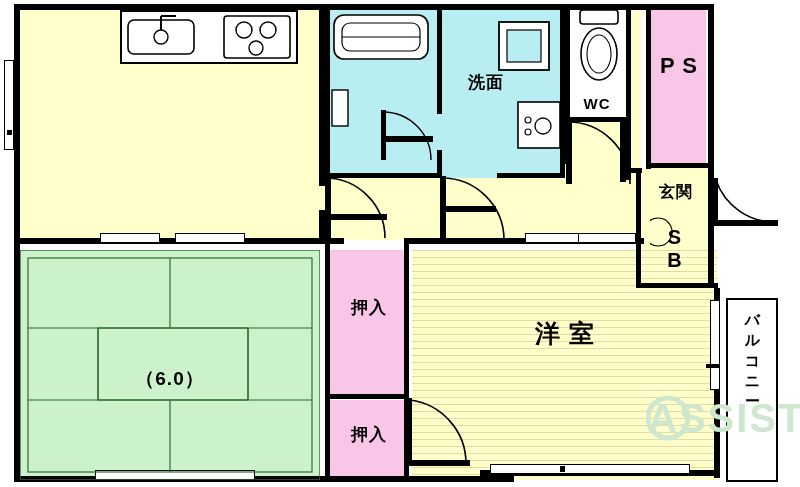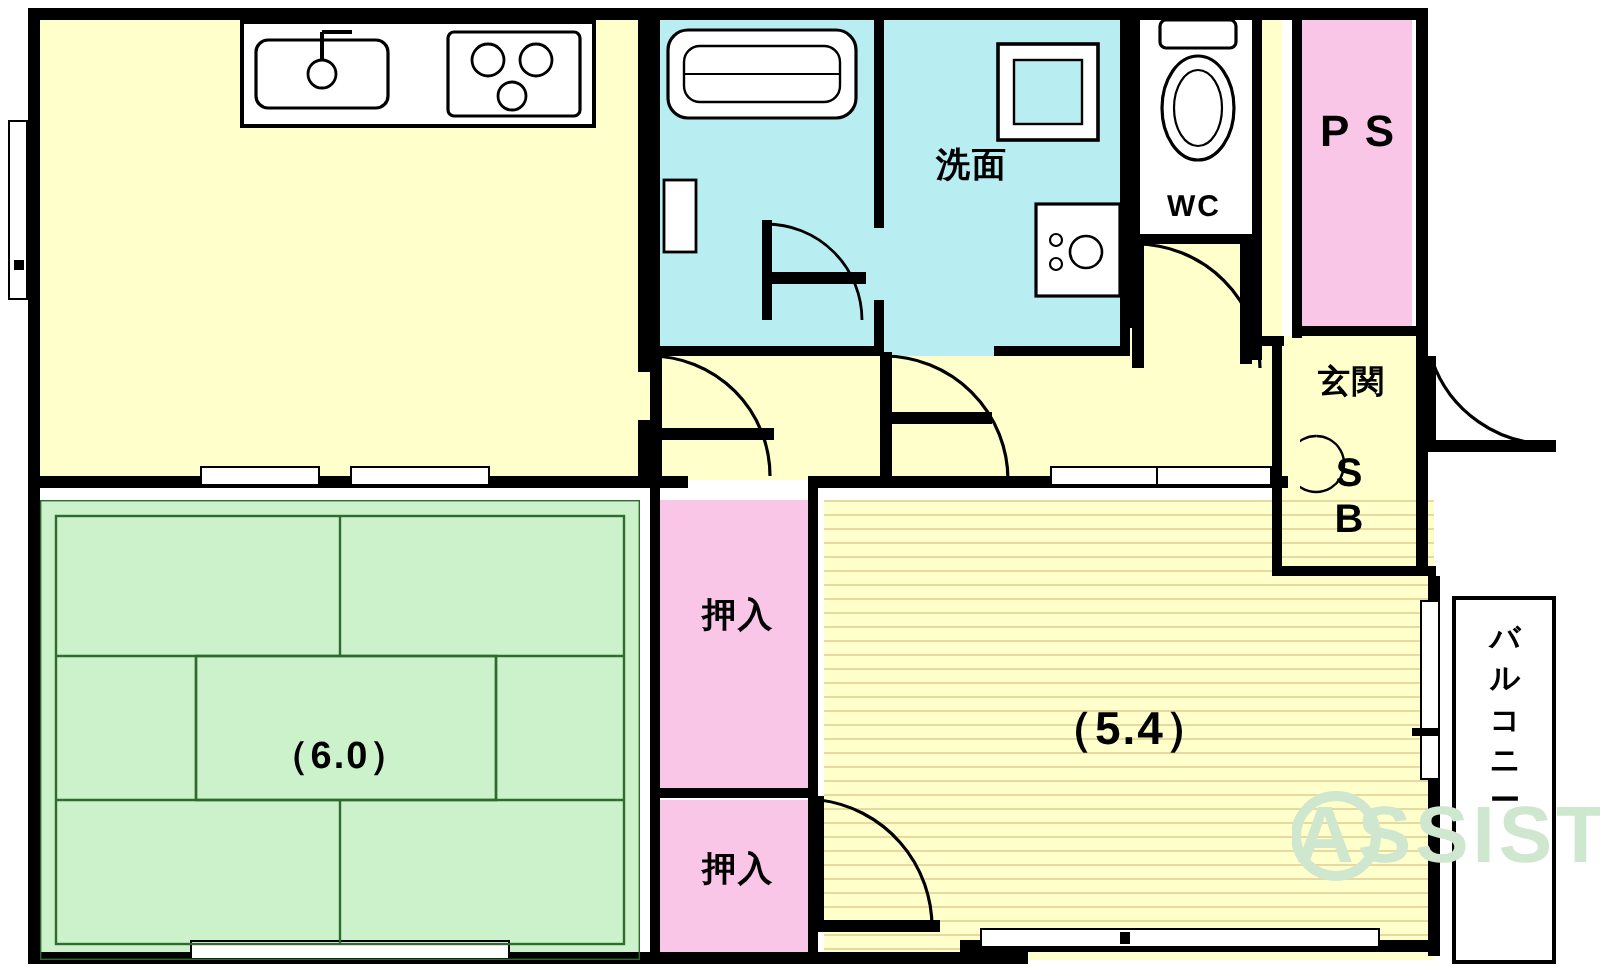--- a/index.html
+++ b/index.html
@@ -202,22 +202,21 @@
     <path d="M8,18 a14,14 0 1 0 0.1,0" fill="none" stroke="#000" stroke-width="1.2"></path>
   </svg>
 
 
   <div class="room-label" style="left:80px;top:330px;width:180px;font-size:25px;">
     <br>
     <span style="font-size:19px;">（6.0）</span>
   </div>
 
   <div class="room-label" style="left:475px;top:318px;width:180px;font-size:25px;">
-    <br>
-    <span style="font-size:23px;">（5.4）</span>
+    <span>洋 室</span><br>
   </div>
 
   <div class="room-label" style="left:448px;top:72px;width:76px;font-size:17px;">洗面</div>
   <div class="room-label" style="left:570px;top:82px;width:54px;font-size:15px;margin-top:13px;">WC</div>
   <div class="room-label" style="left:653px;top:52px;width:52px;font-size:22px;">P S</div>
   <div class="room-label" style="left:648px;top:182px;width:56px;font-size:16px;">玄関</div>
   <div class="room-label" style="left:652px;top:226px;width:46px;font-size:20px;line-height:1.15;">
     <span style="display:block;">S</span>
       <span style="display:block;">B</span>
   </div>

